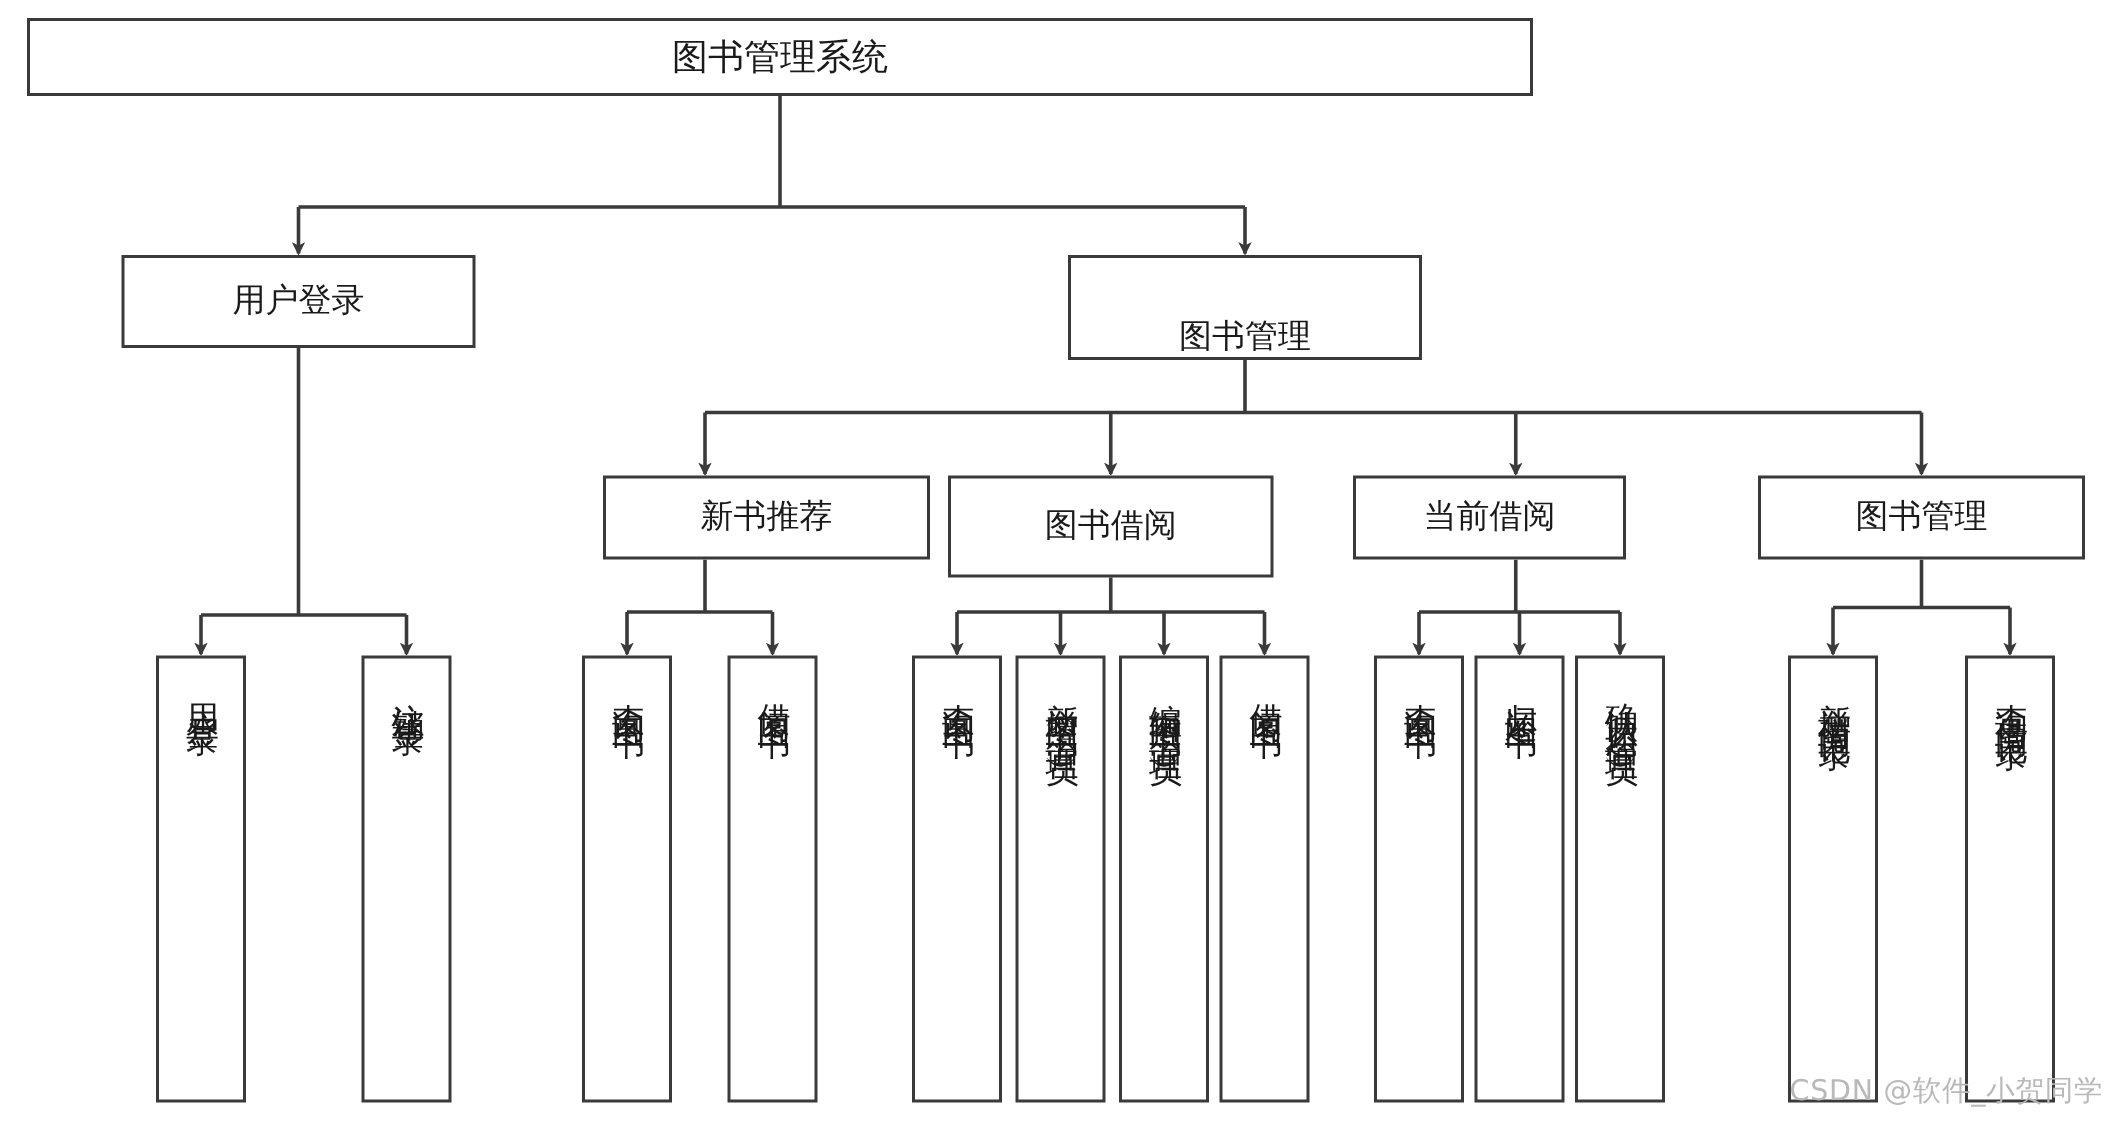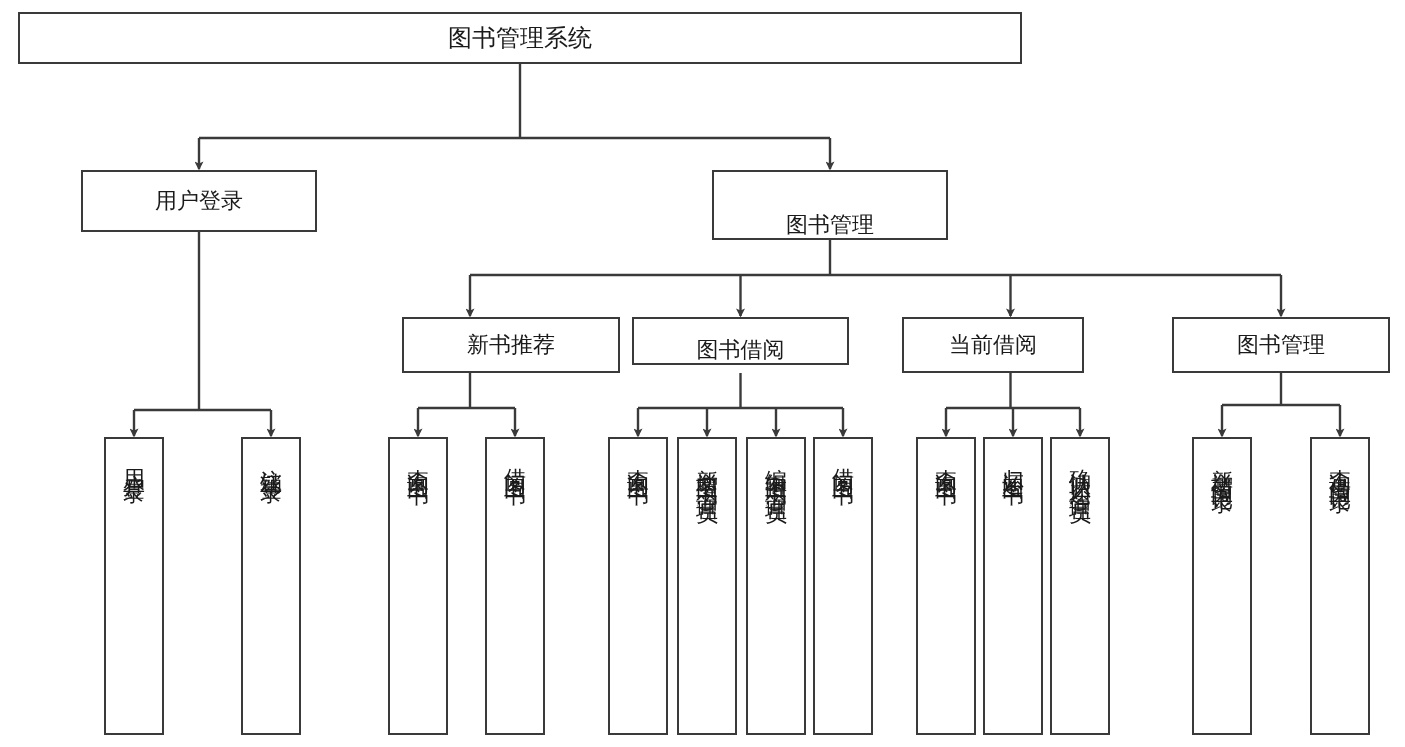--- a/index.html
+++ b/index.html
@@ -122,21 +122,21 @@
       </div>
       <div class="node h" style="left: 81px; top: 170px; width: 236px; height: 62px;">
         <span>用户登录</span>
       </div>
       <div class="node h" style="left: 712px; top: 170px; width: 236px; height: 70px; align-items: flex-end;">
         <span>图书管理</span>
       </div>
       <div class="node h" style="left: 361px; top: 317px; width: 218px; height: 56px; margin-left: 41px;">
         <span>新书推荐</span>
       </div>
-      <div class="node h" style="left: 632px; top: 317px; width: 217px; height: 48px; align-items: flex-end;">
+      <div class="node h" style="left: 632px; top: 317px; width: 217px; height: 68px;">
         <span>图书借阅</span>
       </div>
       <div class="node h" style="left: 902px; top: 317px; width: 182px; height: 56px;">
         <span>当前借阅</span>
       </div>
       <div class="node h" style="left: 1172px; top: 317px; width: 218px; height: 56px;">
         <span>图书管理</span>
       </div>
       <div class="node v" style="left: 104px; top: 437px; width: 60px; height: 298px;">
         <span class="vtext">用户登录</span>
@@ -172,14 +172,15 @@
         <span class="vtext">确认归还（管理员）</span>
       </div>
       <div class="node v" style="left: 1192px; top: 437px; width: 60px; height: 298px;">
         <span class="vtext">新增借阅记录</span>
       </div>
       <div class="node v" style="left: 1310px; top: 437px; width: 60px; height: 298px;">
         <span class="vtext">查询借阅记录</span>
       </div>
     </div>
 
+  <div class="watermark" style="left:1193px; top:714px;">CSDN @软件_小贺同学</div>
 
 </div>
 
 </body></html>

